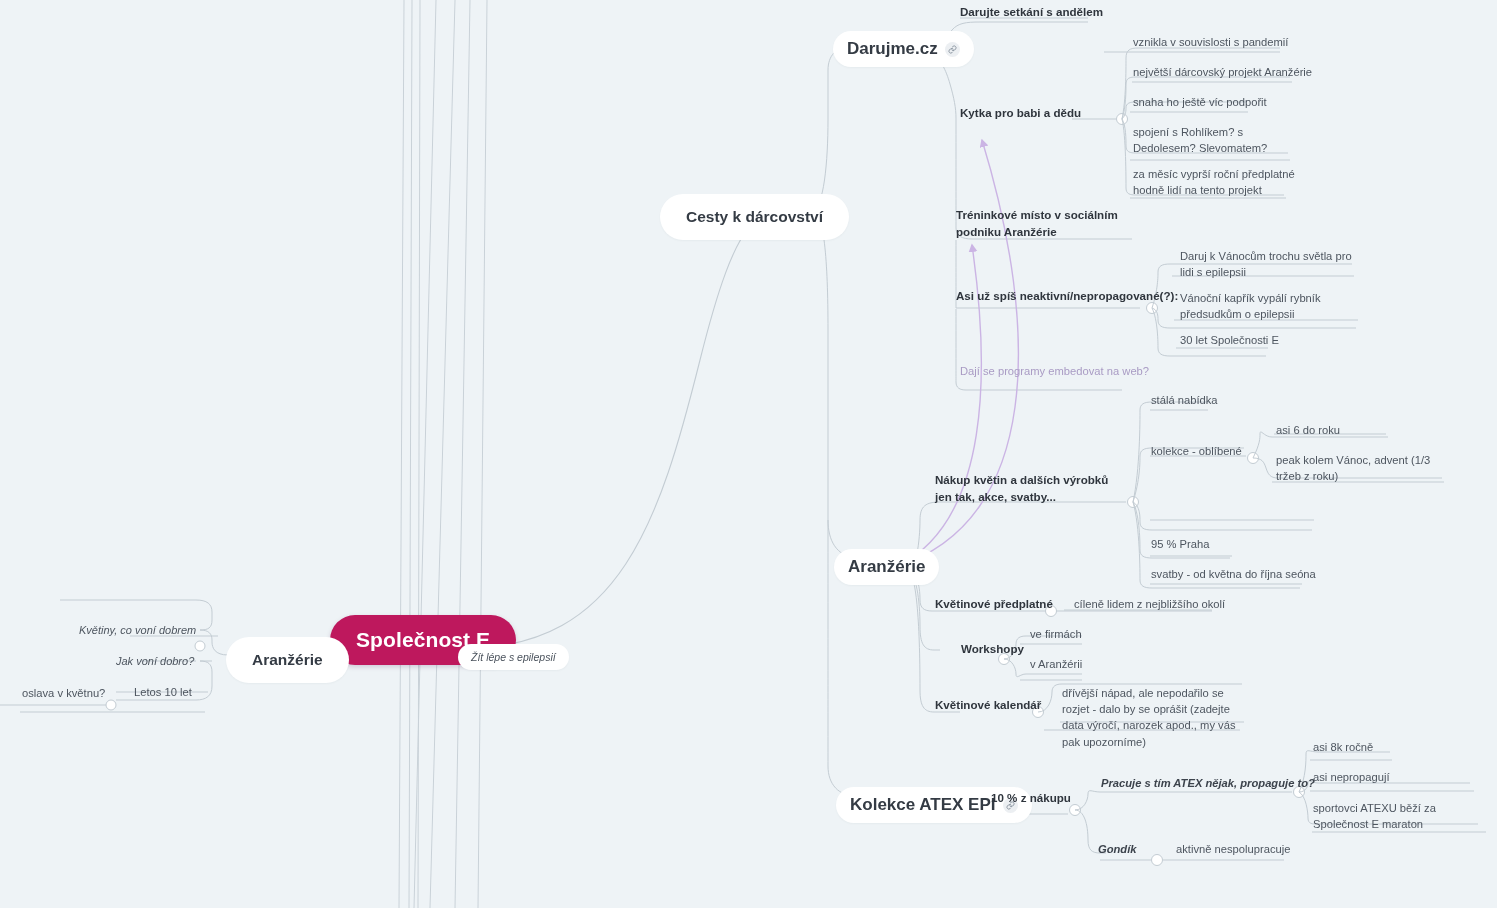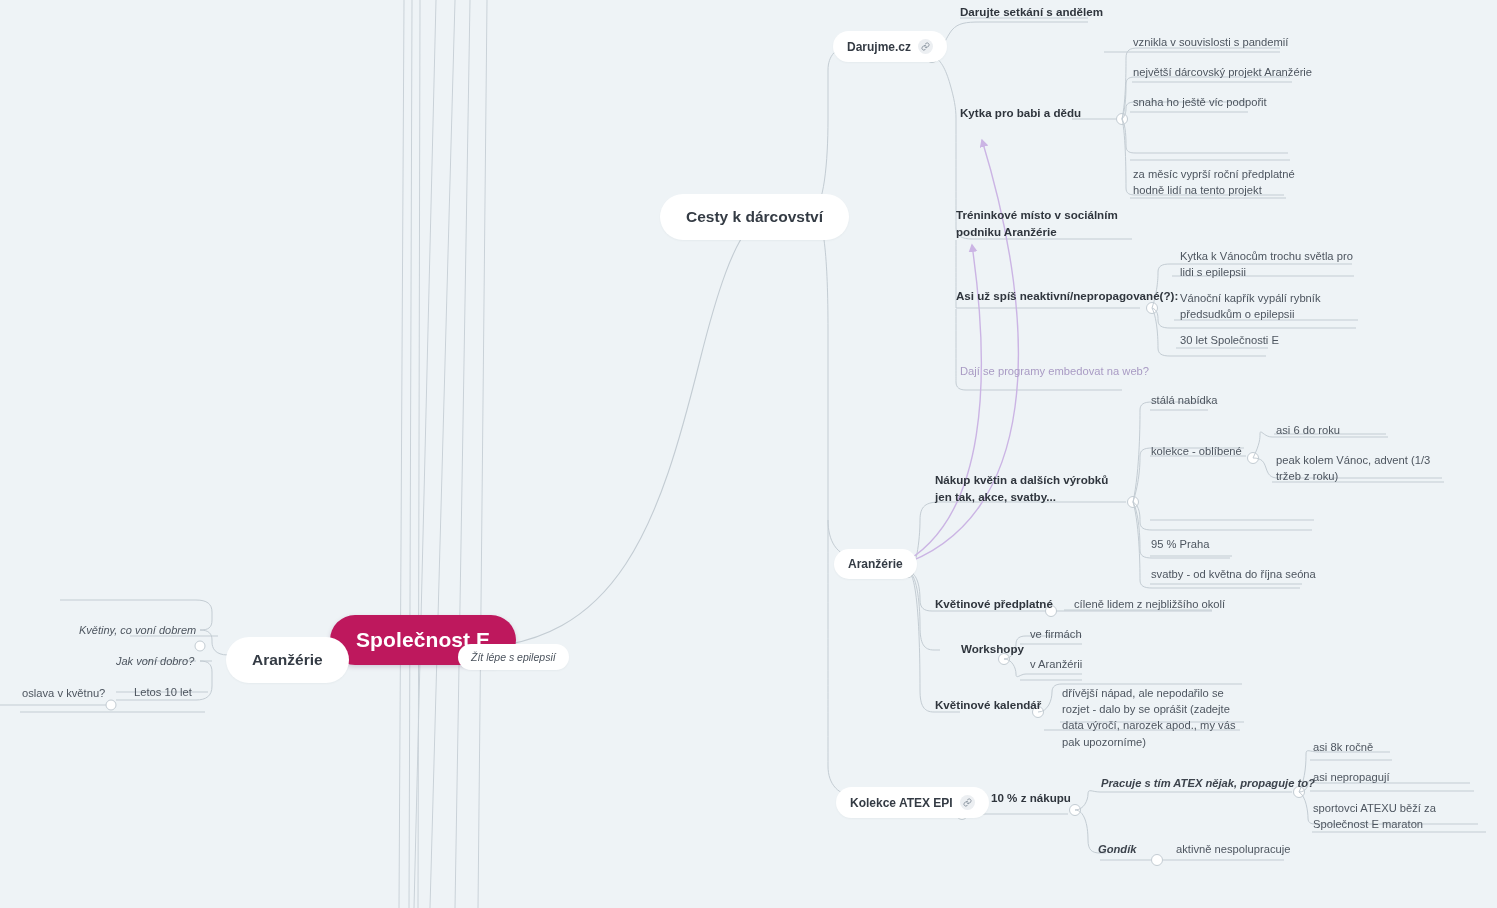--- a/index.html
+++ b/index.html
@@ -33,21 +33,21 @@
     border-radius:26px;
     box-shadow:0 2px 5px rgba(70,20,80,.18);
   }
   .chip-l1{
     font-size:15.5px;
     font-weight:bold;
     padding:14px 26px;
     border-radius:26px;
   }
   .chip-l2{
-    font-size:12px;
+    font-size:17px;
     font-weight:bold;
     padding:8px 14px;
     border-radius:18px;
   }
   .chip-tiny{
     font-size:10.5px;
     font-style:italic;
     font-weight:normal;
     padding:7px 13px;
     border-radius:16px;
@@ -249,27 +249,28 @@
     </span>
   </div>
 
   <div class="lbl b" style="left:960px;top:4px;">Darujte setkání s andělem</div>
 
   <div class="lbl b" style="left:960px;top:105px;">Kytka pro babi a dědu</div>
 
   <div class="lbl n" style="left:1133px;top:34px;">vznikla v souvislosti s pandemií</div>
   <div class="lbl n" style="left:1133px;top:64px;">největší dárcovský projekt Aranžérie</div>
   <div class="lbl n" style="left:1133px;top:94px;">snaha ho ještě víc podpořit</div>
+  <div class="lbl n" style="left:1133px;top:124px;width:170px;">spojení s Rohlíkem? s Dedolesem? Slevomatem?</div>
   <div class="lbl n" style="left:1133px;top:166px;width:172px;">za měsíc vyprší roční předplatné hodně lidí na tento projekt</div>
 
   <div class="lbl b" style="left:956px;top:207px;width:190px;">Tréninkové místo v sociálním podniku Aranžérie</div>
 
   <div class="lbl b" style="left:956px;top:288px;">Asi už spíš neaktivní/nepropagované(?):</div>
 
-  <div class="lbl n" style="left:1180px;top:248px;width:180px;">Kytka k Vánocům trochu světla pro lidi s epilepsii</div>
+  <div class="lbl n" style="left:1180px;top:248px;width:180px;">Daruj k Vánocům trochu světla pro lidi s epilepsii</div>
   <div class="lbl n" style="left:1180px;top:290px;width:196px;">Vánoční kapřík vypálí rybník předsudkům o epilepsii</div>
   <div class="lbl n" style="left:1180px;top:332px;">30 let Společnosti E</div>
 
   <div class="lbl mute" style="left:960px;top:363px;">Dají se programy embedovat na web?</div>
 
   <div class="chip chip-l2" style="left:834px;top:549px;">
     <span>Aranžérie</span>
   </div>
 
   <div class="lbl b" style="left:935px;top:472px;width:176px;">Nákup květin a dalších výrobků jen tak, akce, svatby...</div>

